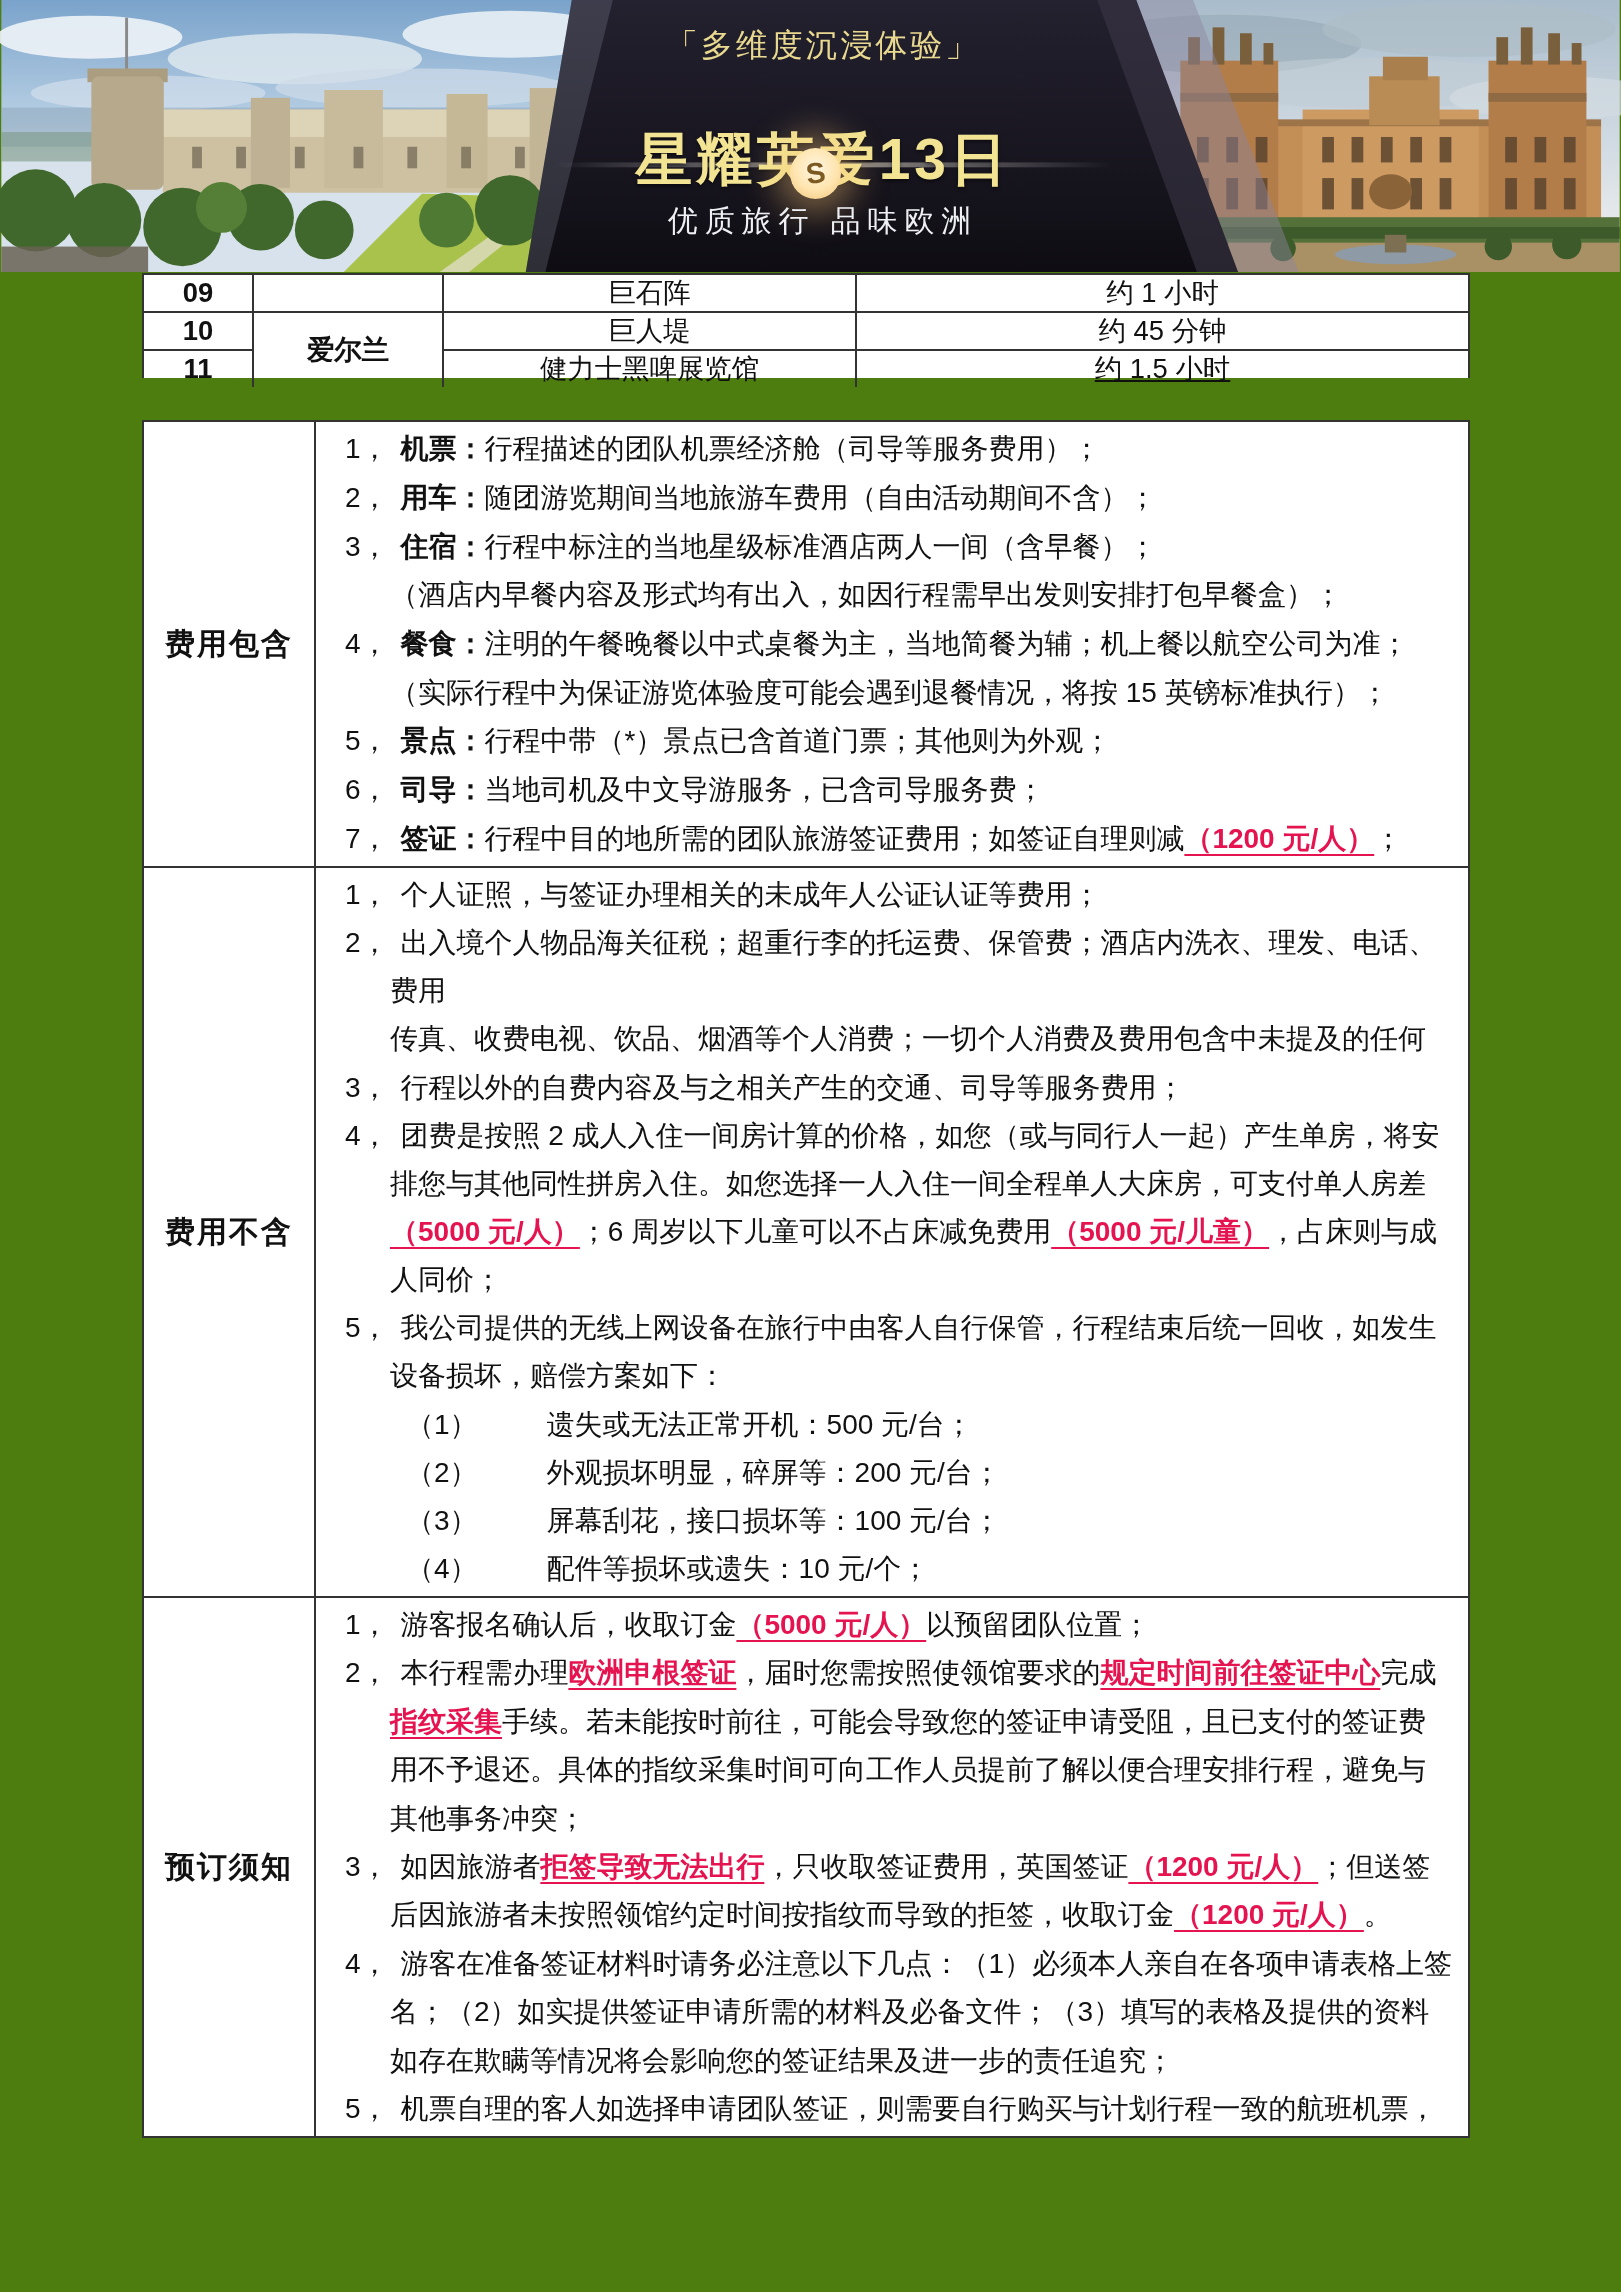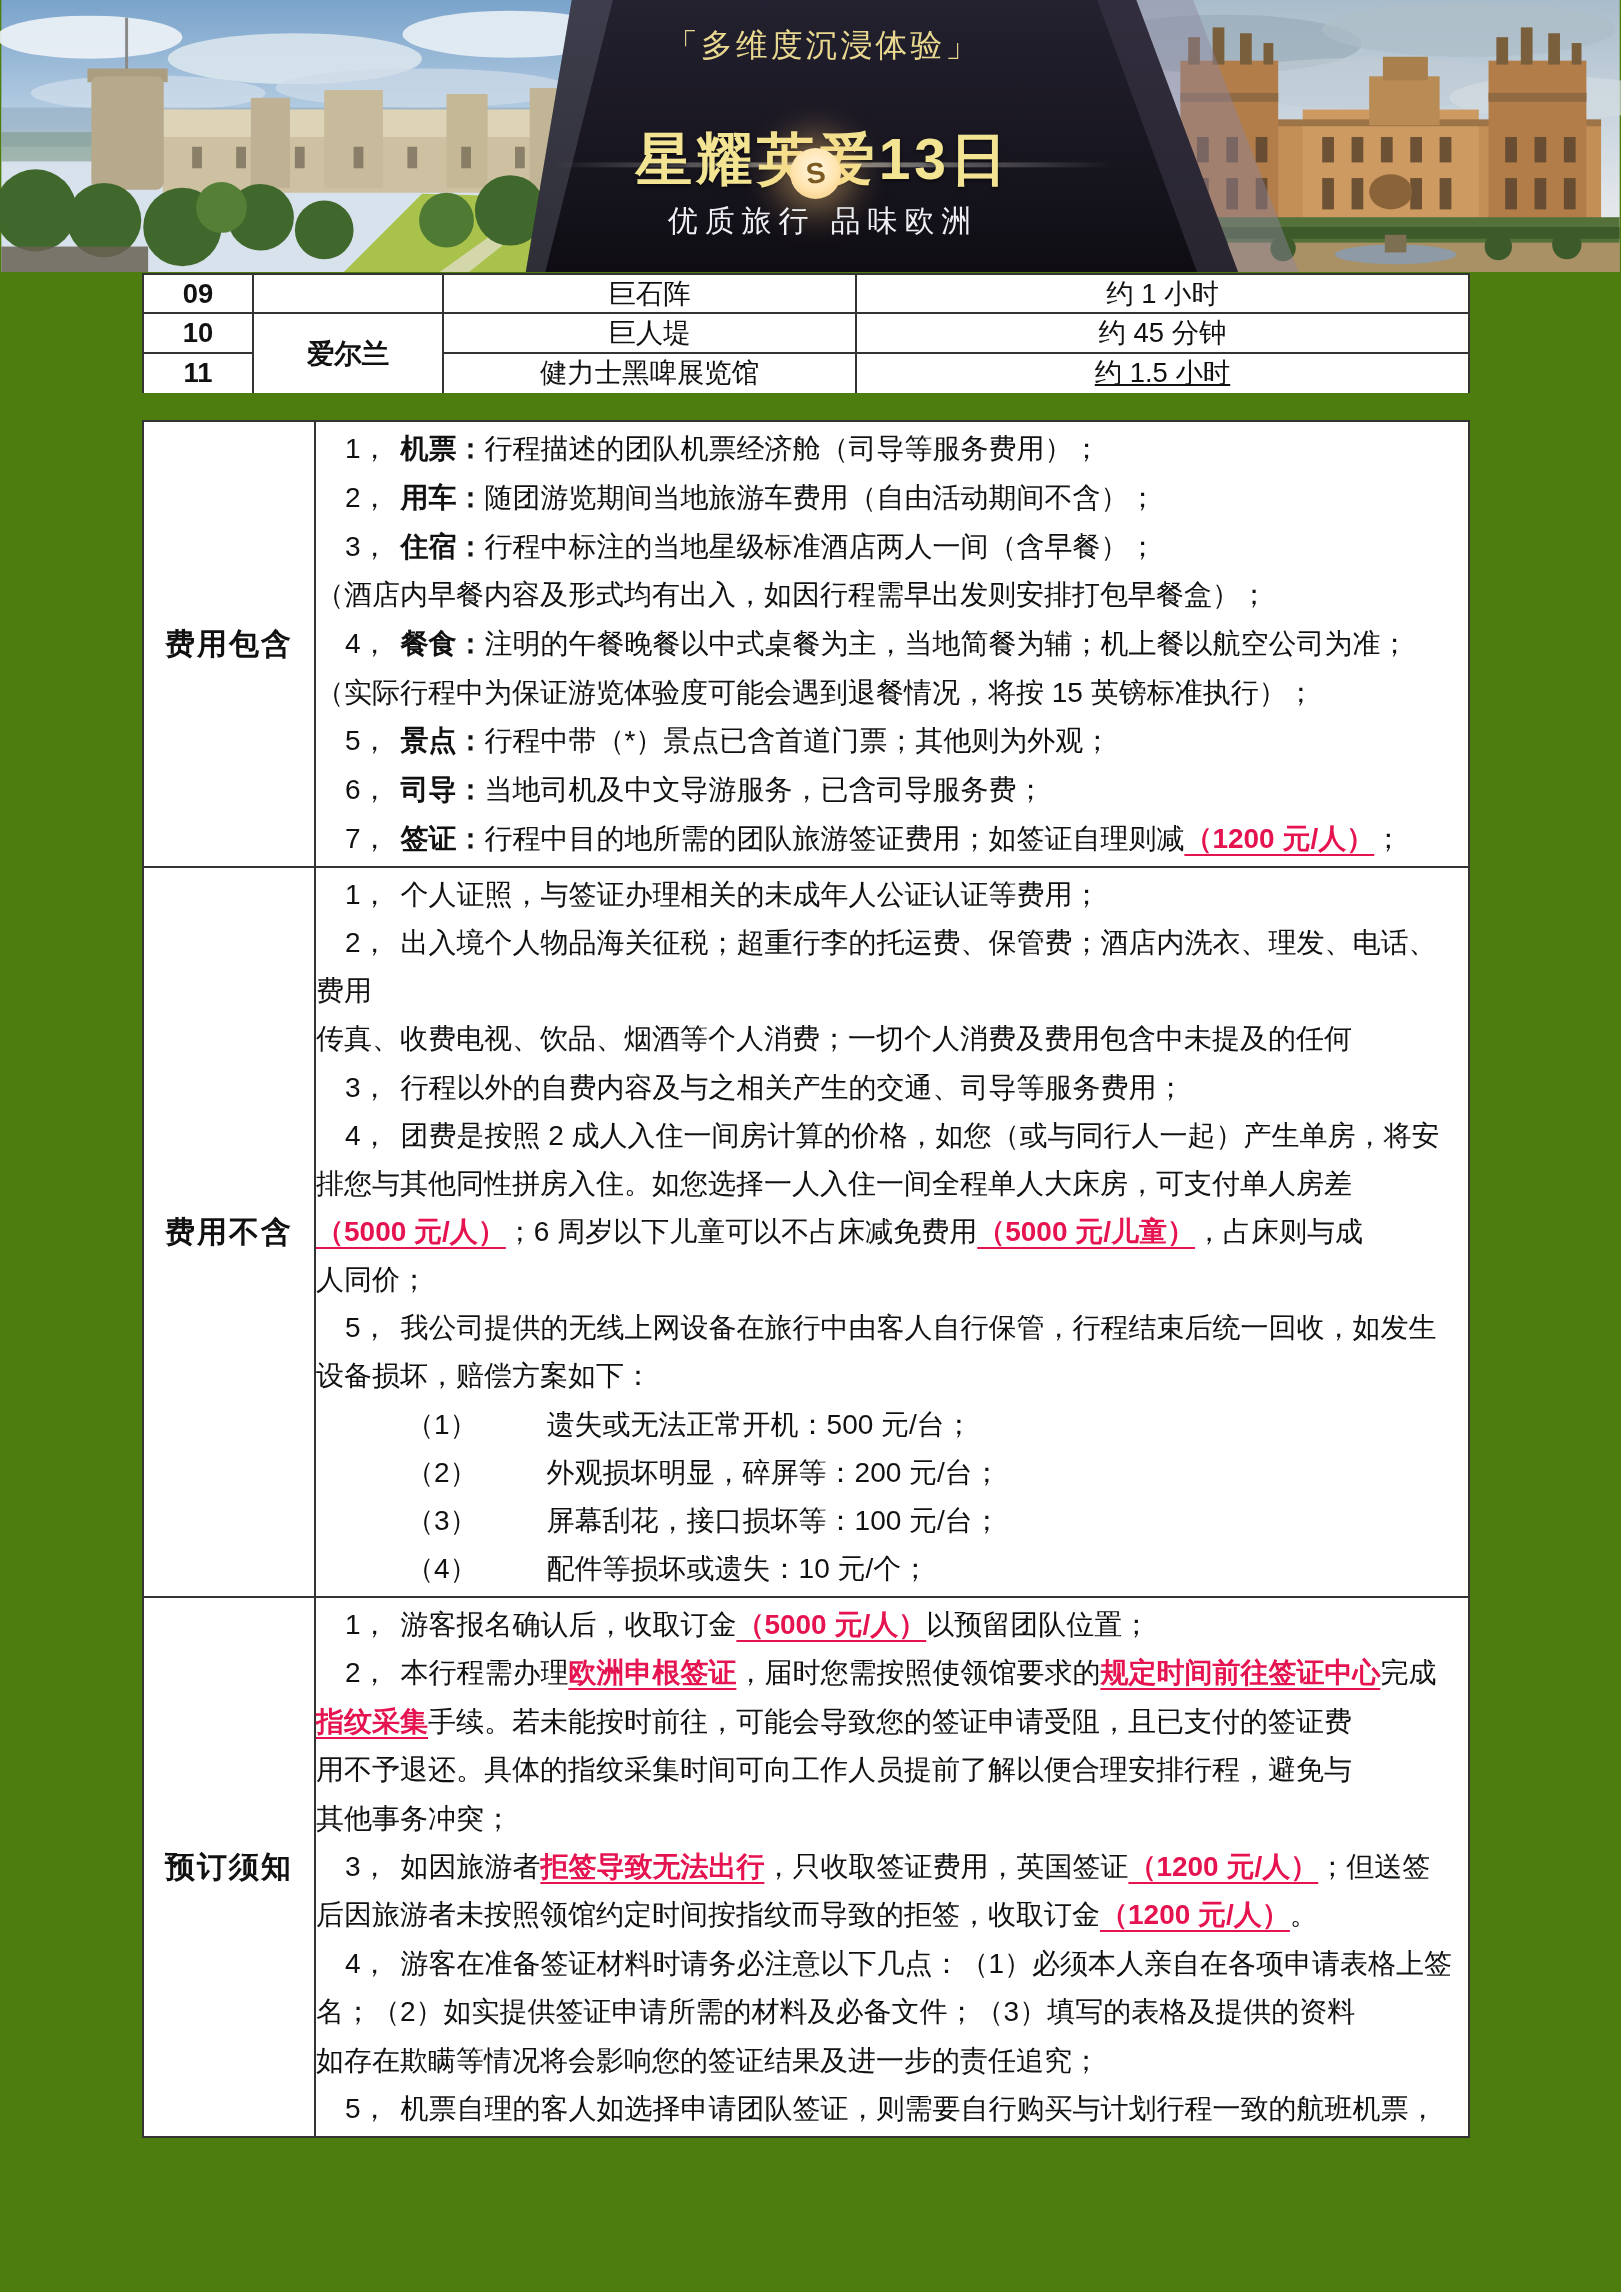--- a/index.html
+++ b/index.html
@@ -21,21 +21,21 @@
   .brand-logo{
     position:absolute;left:261px;top:148px;width:51px;height:51px;border-radius:50%;
     background:radial-gradient(circle at 50% 40%,#fff6e3 0%,#ffe4ae 55%,#f0c478 100%);
     box-shadow:0 0 33px 15.7px rgba(255,200,120,.40);
     display:flex;align-items:center;justify-content:center;
   }
   .brand-logo span{font-size:29px;font-weight:bold;color:#7c5a22;transform:rotate(-8deg);}
   .subtitle{position:absolute;left:0;top:201px;width:100%;font-size:30px;letter-spacing:6.9px;color:#eef0f4;}
   
   .itin{
-    position:absolute;left:142px;top:273px;width:1328px;height:120px;box-sizing:border-box;
+    position:absolute;left:142px;top:273px;width:1328px;height:105px;box-sizing:border-box;
     display:grid;grid-template-columns:110px 190px 413px 1fr;grid-template-rows:1fr 1fr 1fr;
     border:2.9px solid var(--border);border-bottom:none;background:#fff;
   }
   .cell{display:flex;align-items:center;justify-content:center;font-size:27.4px;border-right:2px solid var(--border);white-space:nowrap;}
   .cell.last{border-right:none;}
   .cell.bb{border-bottom:2.9px solid var(--border);}
   .cell.bold{font-weight:bold;}
   
   .sections{
     position:absolute;left:142px;top:420px;width:1328px;box-sizing:border-box;
@@ -45,21 +45,21 @@
   .section:nth-child(1){height:446px;border-bottom:2.9px solid var(--border);}
   .section:nth-child(2){height:730px;border-bottom:2.9px solid var(--border);}
   .section:nth-child(3){height:538px;}
   .sec-label{
     border-right:2px solid var(--border);display:flex;align-items:center;justify-content:center;
     font-size:30px;font-weight:bold;letter-spacing:2px;
   }
   .sec-content{display:flex;flex-direction:column;padding:2.9px 5.9px 2.9px 0;min-width:0;}
   .line{flex:1;display:flex;align-items:center;white-space:nowrap;font-size:28px;}
   .line.ind0{padding-left:29px;}
-  .line.ind1{}
+  .line.ind1{padding-left:74px;}
   .line.ind2{padding-left:90px;}
   .seg-num{margin-right:11.8px;}
   .seg-subnum{margin-right:69px;}
   .seg-b{font-weight:bold;}
   .seg-r{color:var(--red);font-weight:bold;text-decoration:underline;text-decoration-thickness:2px;text-underline-offset:5.9px;}
 </style>
 </head>
 <body>
 
 <div class="page">

